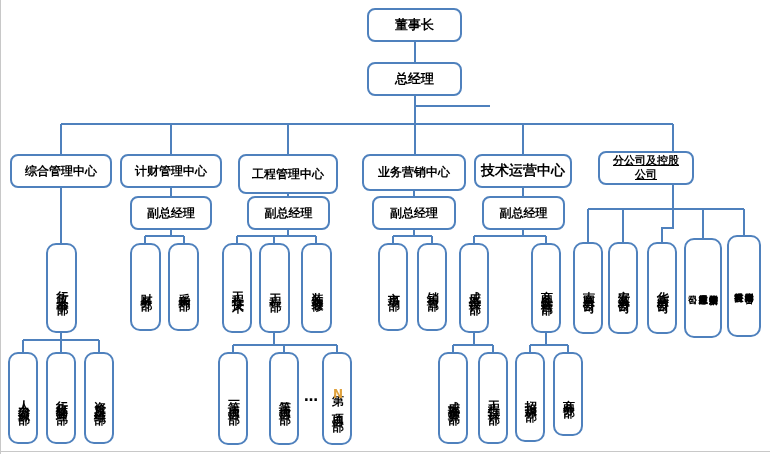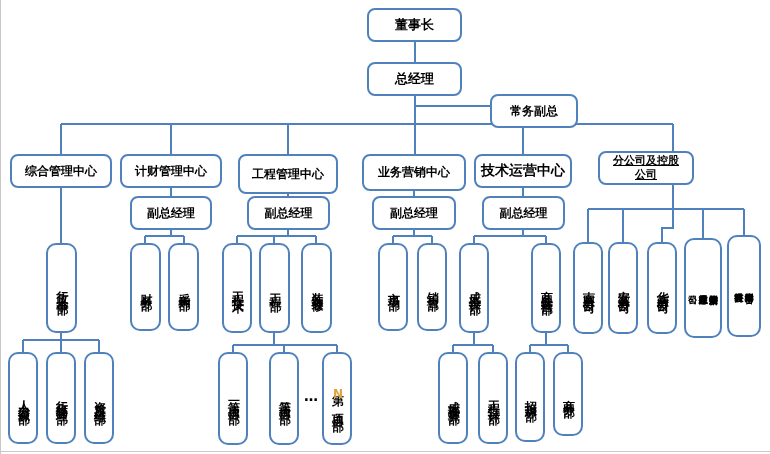--- a/index.html
+++ b/index.html
@@ -81,21 +81,20 @@
       <polyline points="546,333 546,345" fill="none" stroke="#4f81bd" stroke-width="2"></polyline>
       <polyline points="530,345 568,345" fill="none" stroke="#4f81bd" stroke-width="2"></polyline>
       <polyline points="530,345 530,352" fill="none" stroke="#4f81bd" stroke-width="2"></polyline>
       <polyline points="568,345 568,352" fill="none" stroke="#4f81bd" stroke-width="2"></polyline>
     </svg>
   <div class="page-edge-v"></div>
   <div class="page-edge-h"></div>
   <div class="ellipsis" style="left:299px;top:388px;width:24px;text-align:center;font-size:14px;">…</div>
 <div class="node horiz" style="left: 367px; top: 8px; width: 95px; height: 30px; font-size: 13px; border-color: rgb(79, 129, 189); color: rgb(0, 0, 0);">董事长</div>
     <div class="node horiz" style="left: 367px; top: 62px; width: 95px; height: 30px; font-size: 13px; border-color: rgb(79, 129, 189); color: rgb(0, 0, 0);">总经理</div>
-    <div class="node horiz" style="left: 490px; top: 94px; width: 88px; height: 24px; font-size: 12px; border-color: rgb(79, 129, 189); color: rgb(0, 0, 0);">常务副总</div>
     <div class="node horiz" style="left: 120px; top: 154px; width: 102px; height: 24px; font-size: 12px; border-color: rgb(79, 129, 189); color: rgb(0, 0, 0);">计财管理中心</div>
     <div class="node horiz" style="left: 10px; top: 154px; width: 102px; height: 24px; font-size: 12px; border-color: rgb(79, 129, 189); color: rgb(0, 0, 0);">综合管理中心</div>
     <div class="node horiz" style="left: 238px; top: 154px; width: 100px; height: 40px; font-size: 12px; border-color: rgb(79, 129, 189); color: rgb(0, 0, 0);">工程管理中心</div>
     <div class="node horiz" style="left: 362px; top: 154px; width: 104px; height: 37px; font-size: 12px; border-color: rgb(79, 129, 189); color: rgb(0, 0, 0);">业务营销中心</div>
     <div class="node horiz" style="left: 474px; top: 154px; width: 98px; height: 24px; font-size: 14px; border-color: rgb(79, 129, 189); color: rgb(0, 0, 0); border-radius: 8px;">技术运营中心</div>
     <div class="node horiz" style="left: 598px; top: 151px; width: 96px; height: 19px; font-size: 11px; border-color: rgb(79, 129, 189); color: rgb(0, 0, 0); text-decoration: underline;">分公司及控股
 公司</div>
     <div class="node horiz" style="left: 130px; top: 196px; width: 82px; height: 22px; font-size: 12px; border-color: rgb(79, 129, 189); color: rgb(0, 0, 0);">副总经理</div>
     <div class="node horiz" style="left: 247px; top: 196px; width: 83px; height: 22px; font-size: 12px; border-color: rgb(79, 129, 189); color: rgb(0, 0, 0);">副总经理</div>
     <div class="node horiz" style="left: 372px; top: 196px; width: 84px; height: 22px; font-size: 12px; border-color: rgb(79, 129, 189); color: rgb(0, 0, 0);">副总经理</div>

